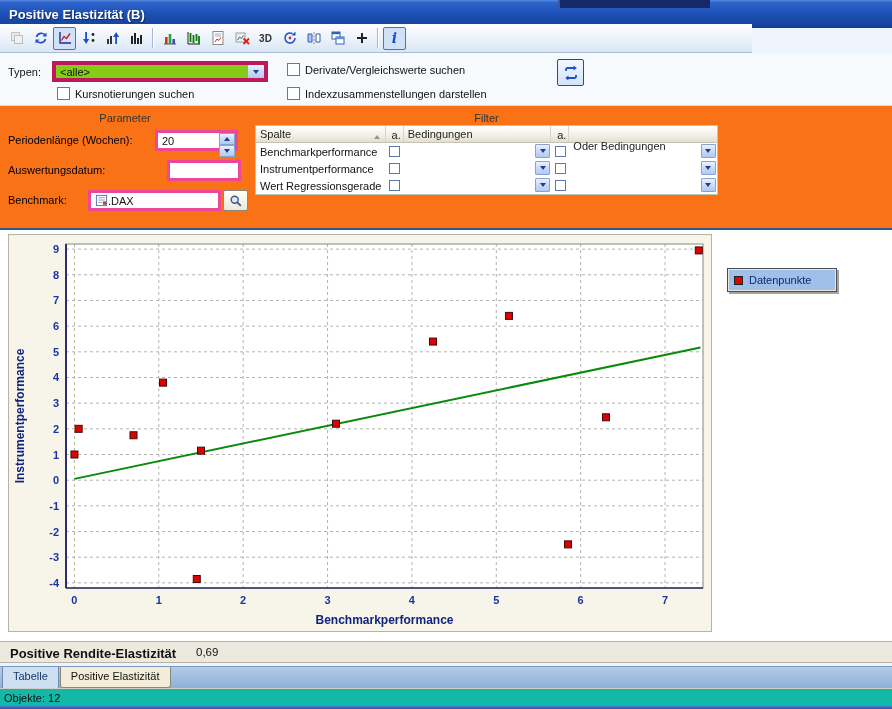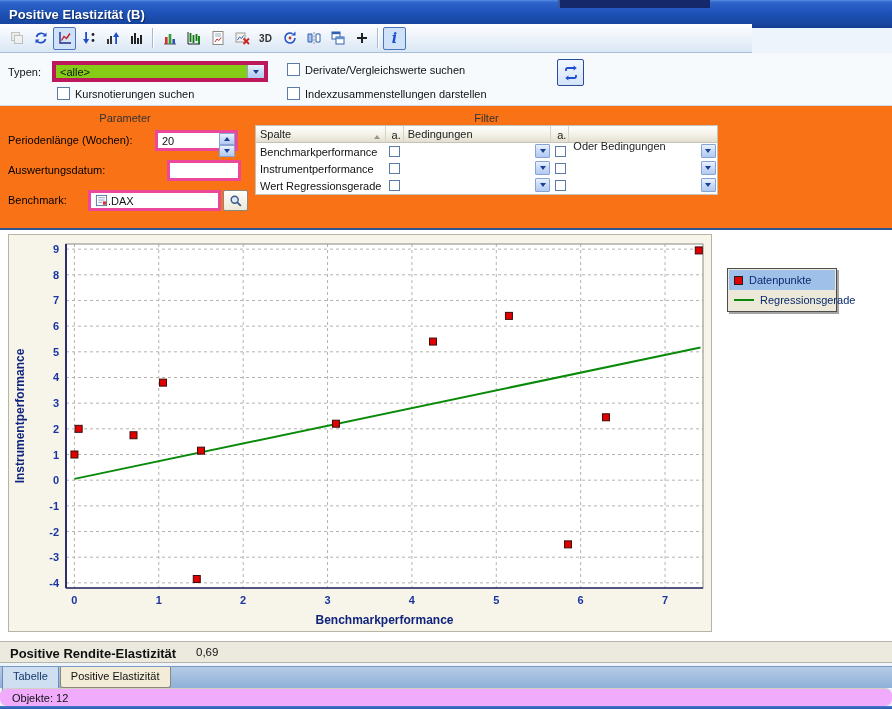--- a/index.html
+++ b/index.html
@@ -88,22 +88,22 @@
   #resultrow .r-label { position:absolute; left:10px; top:4px; font-weight:bold; font-size:13px; }
   #resultrow .r-value { position:absolute; left:196px; top:4px; font-size:11.5px; }
 
   
   #tabbar { position:absolute; left:0; top:666px; width:892px; height:22px;
     background:linear-gradient(180deg,#b4cbe6,#8fb0d8); border-top:1px solid #7a99c0;
     display:flex; align-items:flex-start; padding-left:2px; gap:1px; }
   .tab { height:36px; padding:3px 10px 0; border:1px solid #6f8cb0; border-top:none;
     border-radius:0 0 3px 3px; background:#cfdff2; color:#17396e; }
   .tab.active { background:#f2ecd9; border-color:#8a887a; color:#111; height:21px; }
-  #statusbar { position:absolute; left:0; top:688px; width:892px; height:18px; background:#f0abfc;
-    border-top:1px solid #cfcfc6; display:flex; align-items:center; padding-left:12px; color:#111;border-radius:7px; }
+  #statusbar { position:absolute; left:0; top:688px; width:892px; height:18px; background:#14b8a6;
+    border-top:1px solid #cfcfc6; display:flex; align-items:center; padding-left:4px; color:#111; }
   #bottomedge { position:absolute; left:0; top:706px; width:892px; height:3px; background:linear-gradient(180deg,#4a7ad0,#2a58ae); }
 </style>
 </head>
 <body>
 
 <div id="window">
 
   <div id="titlebar">
     <span class="title">Positive Elastizität (B)</span>
     <div id="bg-window-fragment"></div>
@@ -423,24 +423,20 @@
           <rect x="686.2814569536424" y="11.917910447761187" width="7" height="7" fill="#e00000" stroke="#3c0d0d" stroke-width="1"></rect>
           <text x="375.5" y="389" text-anchor="middle" class="axis-title">Benchmarkperformance</text>
           <text x="15" y="181" text-anchor="middle" class="axis-title" transform="rotate(-90 15 181)">Instrumentperformance</text>
         </svg>
     </div>
     <div id="legend">
       <div class="legend-item selected">
         <span class="lg-marker-square" style="background: rgb(224, 0, 0);"></span>
         <span>Datenpunkte</span>
       </div>
-      <div class="legend-item">
-        <span class="lg-marker-line" style="background: rgb(10, 138, 10);"></span>
-        <span>Regressionsgerade</span>
-      </div>
     </div>
   </div>
 
   <div id="resultrow">
     <span class="r-label">Positive Rendite-Elastizität</span>
     <span class="r-value">0,69</span>
   </div>
 
   <div id="tabbar">
     <div class="tab">Tabelle</div>

